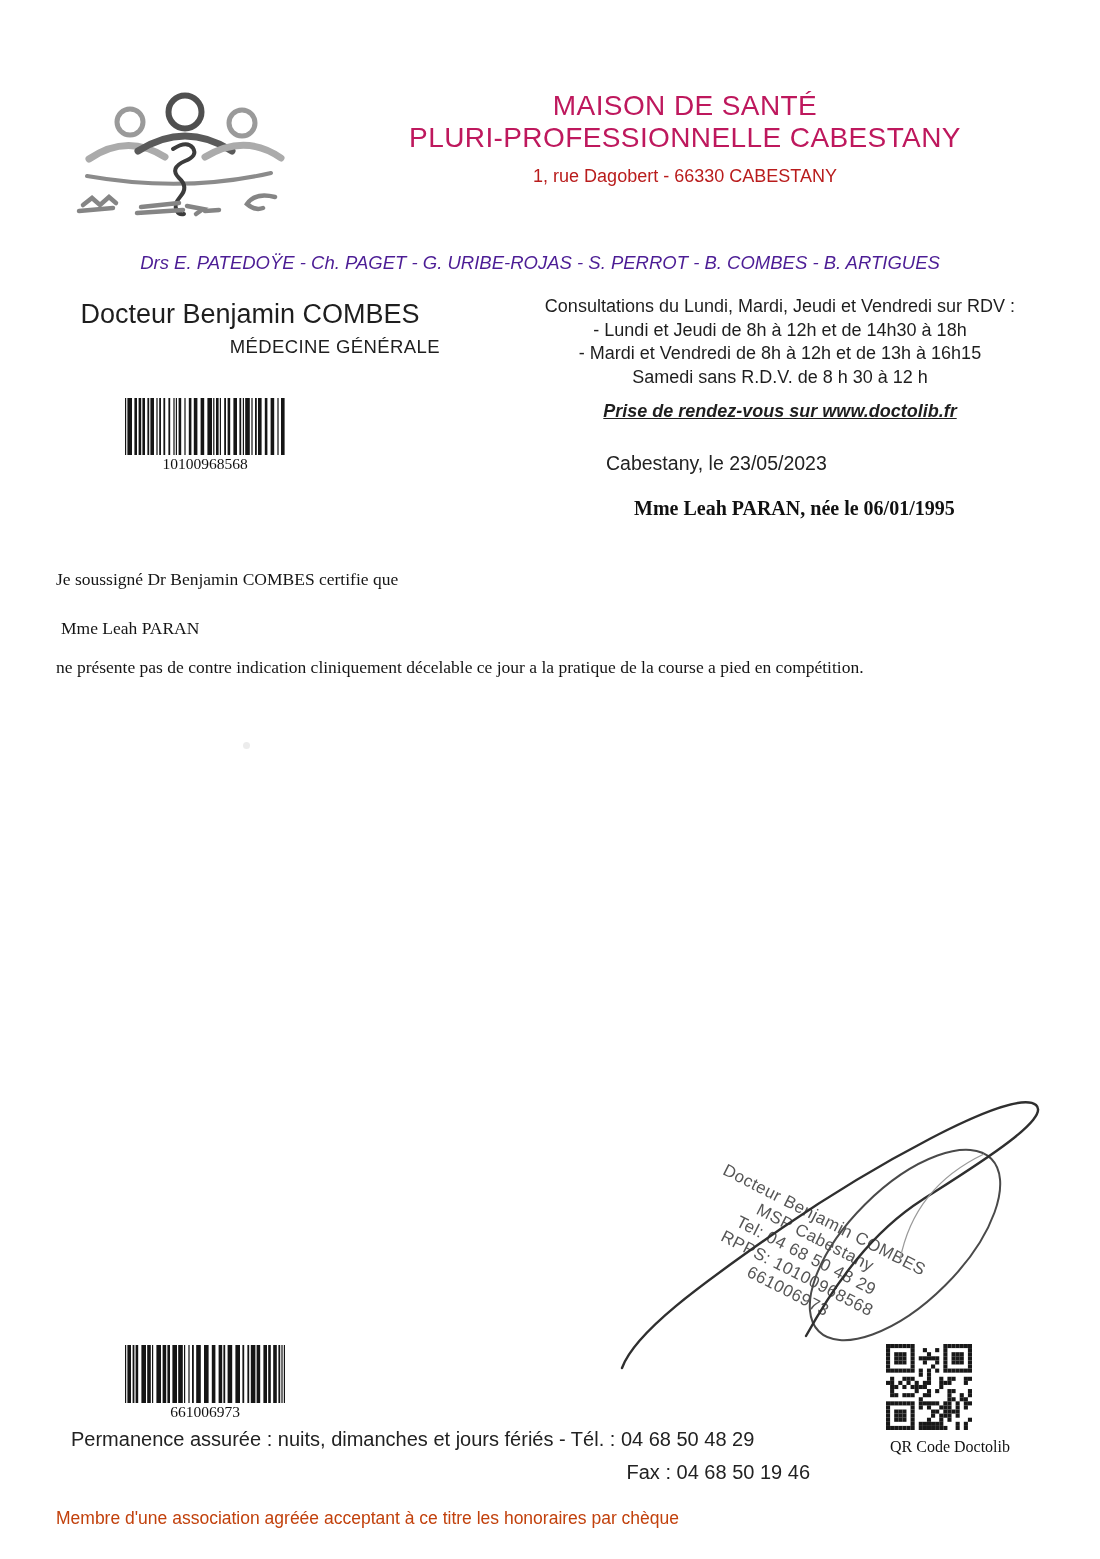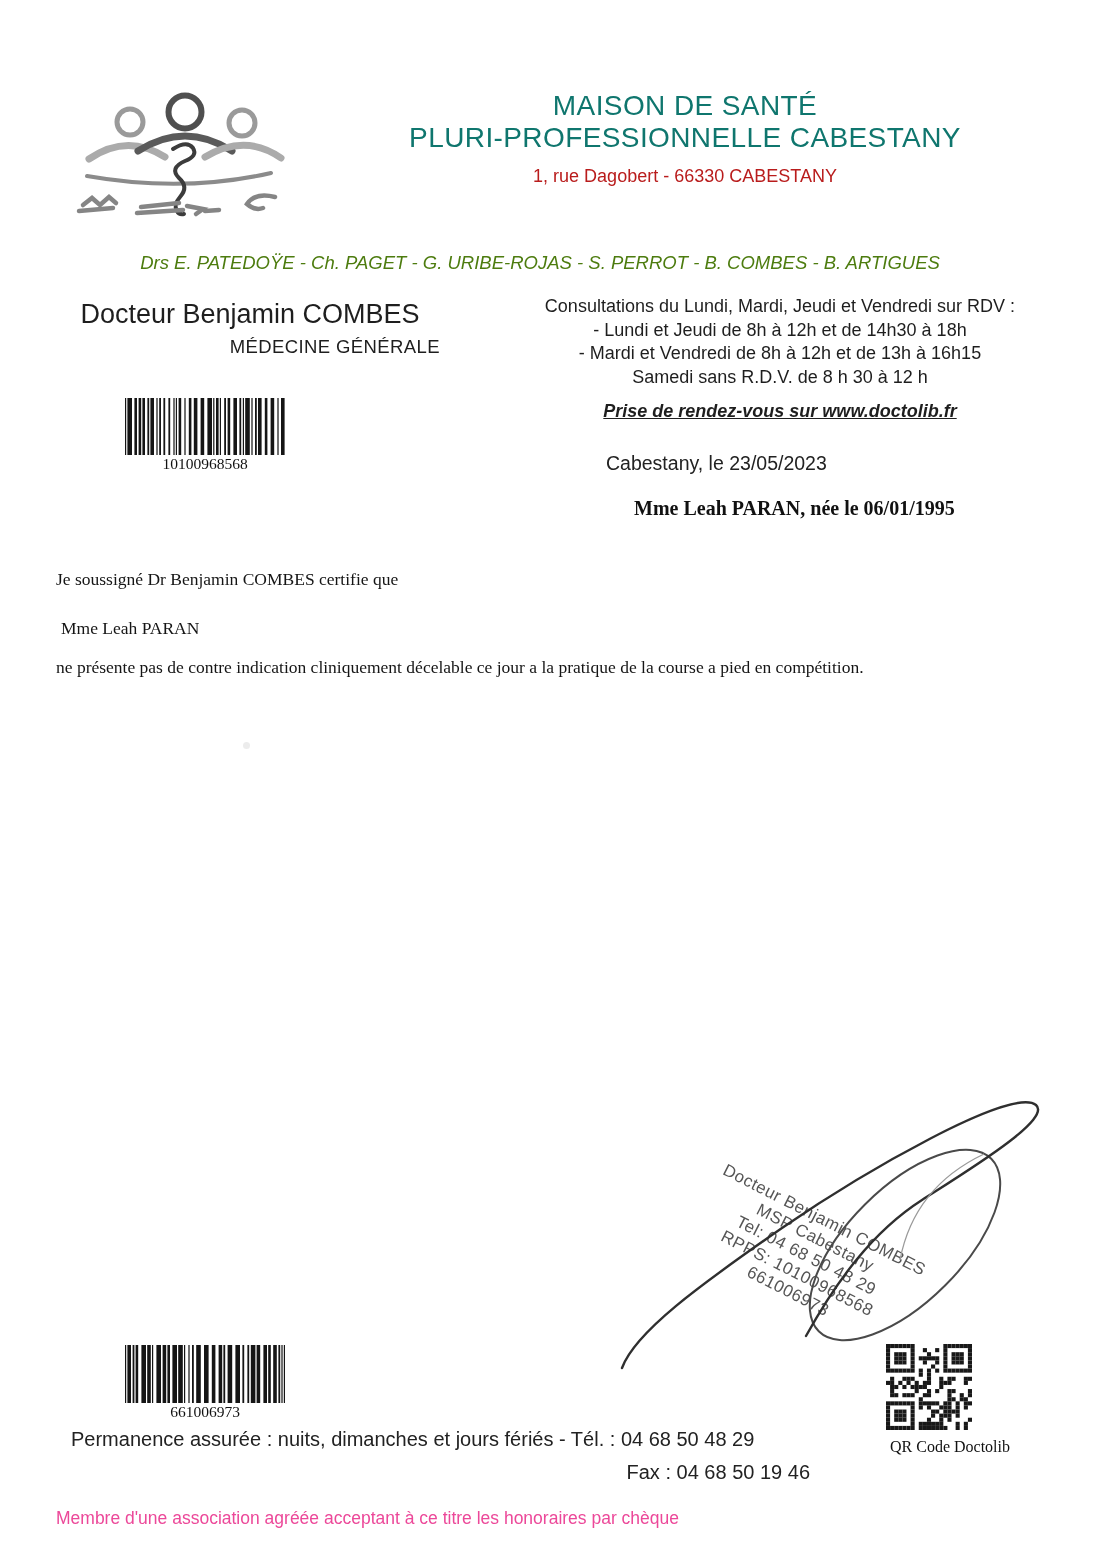--- a/index.html
+++ b/index.html
@@ -4,42 +4,42 @@
 <style>
   html,body{margin:0;padding:0;background:#ffffff;}
   .page{position:relative;width:1100px;height:1559px;background:#ffffff;overflow:hidden;
         font-family:"Liberation Sans",sans-serif;color:#1c1c1c;}
   .abs{position:absolute;}
   .sans{font-family:"Liberation Sans",sans-serif;}
   .serif{font-family:"Liberation Serif",serif;}
   .center{text-align:center;}
   .right{text-align:right;}
 
-  .clinic-line{left:350px;width:670px;font-size:28px;letter-spacing:.4px;color:#0f766e;}
+  .clinic-line{left:350px;width:670px;font-size:28px;letter-spacing:.4px;color:#be185d;}
   .clinic-address{left:350px;top:166px;width:670px;font-size:18px;color:#b91c1c;}
-  .doctors-line{left:40px;top:252px;width:1000px;font-style:italic;font-size:18.5px;color:#4d7c0f;}
+  .doctors-line{left:40px;top:252px;width:1000px;font-style:italic;font-size:18.5px;color:#4c1d95;}
 
   .pract-name{left:60px;top:299px;width:380px;font-size:27px;color:#1e1e1e;}
   .pract-spec{left:60px;top:336px;width:380px;font-size:18.5px;letter-spacing:.4px;color:#1e1e1e;text-align:right;}
 
   .consult{left:500px;top:295px;width:560px;font-size:18px;line-height:23.5px;color:#1e1e1e;}
   .booking{font-weight:bold;font-style:italic;text-decoration:underline;margin-top:11px;}
 
   .barcode-num{width:160px;text-align:center;font-size:15.5px;color:#111;}
   .dateline{left:606px;top:452px;font-size:19.5px;color:#222;}
   .patient-line{left:634px;top:497px;font-size:20px;font-weight:bold;color:#111;}
 
   .body-text{left:56px;width:960px;font-size:17.5px;color:#151515;}
 
   .stamp{left:646px;top:1206px;width:320px;transform:rotate(27deg);transform-origin:50% 50%;
          text-align:center;font-size:17px;line-height:20px;color:#555;letter-spacing:.5px;}
 
   .footer1{left:56px;top:1428px;font-size:20px;color:#222;margin-left:15px;}
   .footer2{left:56px;top:1461px;width:754px;font-size:20px;color:#222;}
-  .footer3{left:56px;top:1508px;font-size:17.5px;color:#ec4899;}
+  .footer3{left:56px;top:1508px;font-size:17.5px;color:#c2410c;}
   .qr-caption{left:858px;top:1438px;width:184px;font-size:16px;color:#111;}
 
   svg{display:block;}
   .speck{left:243px;top:742px;width:7px;height:7px;border-radius:50%;background:#ececec;}
 </style>
 </head>
 <body>
 
 <div class="page">
 

